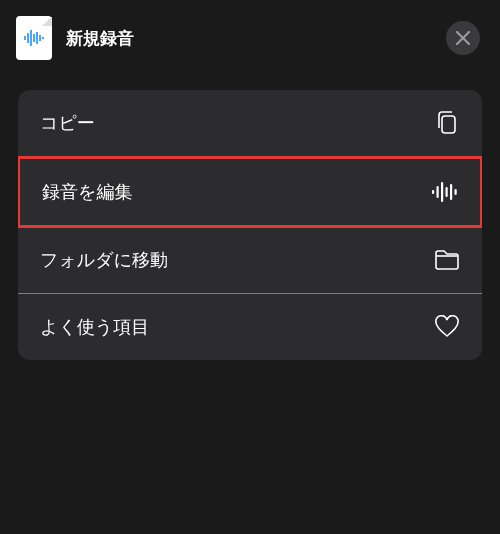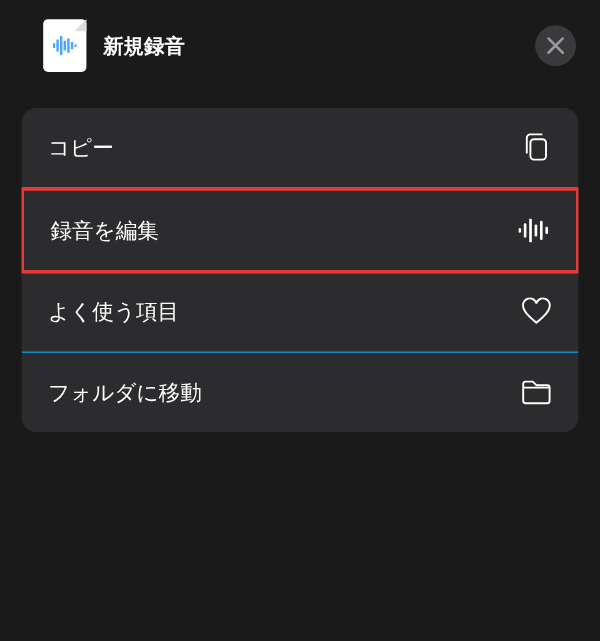--- a/index.html
+++ b/index.html
@@ -7,21 +7,21 @@
       width: 500px;
       height: 534px;
       background: #1a1a1a;
       font-family: -apple-system, BlinkMacSystemFont, "Hiragino Sans", sans-serif;
       color: #fff;
       overflow: hidden;
     }
     .header {
       display: flex;
       align-items: center;
-      padding: 16px 20px 20px 36px;
+      padding: 16px 20px 20px 16px;
       gap: 14px;
     }
     .file-icon {
       width: 36px;
       height: 44px;
       background: #fff;
       border-radius: 4px;
       display: flex;
       align-items: center;
       justify-content: center;
@@ -143,31 +143,31 @@
         <rect x="9" y="0" width="2.2" height="20" rx="1"></rect>
         <rect x="13.5" y="5" width="2.2" height="10" rx="1"></rect>
         <rect x="18" y="2" width="2.2" height="16" rx="1"></rect>
         <rect x="22.5" y="7" width="2.2" height="6" rx="1"></rect>
       </svg>
     </span>
   </div>
 
 
   <div class="menu-item">
-    <span class="menu-label">よく使う項目</span>
-    <span class="menu-icon">
-      <svg width="26" height="24" viewBox="0 0 26 24" fill="none" stroke="#fff" stroke-width="1.6">
-        <path d="M13 21 C 8 17 2 12 2 7.5 A 5.5 5.5 0 0 1 13 5 A 5.5 5.5 0 0 1 24 7.5 C 24 12 18 17 13 21 Z"></path>
-      </svg>
-    </span>
-  </div>
-
-  <div class="menu-item">
     <span class="menu-label">フォルダに移動</span>
     <span class="menu-icon">
       <svg width="26" height="22" viewBox="0 0 26 22" fill="none" stroke="#fff" stroke-width="1.6">
         <path d="M2 4 a2 2 0 0 1 2 -2 h6 l3 3 h9 a2 2 0 0 1 2 2 v11 a2 2 0 0 1 -2 2 h-18 a2 2 0 0 1 -2 -2 Z"></path>
         <path d="M2 7 h22"></path>
       </svg>
     </span>
   </div>
 
+  <div class="menu-item">
+    <span class="menu-label">よく使う項目</span>
+    <span class="menu-icon">
+      <svg width="26" height="24" viewBox="0 0 26 24" fill="none" stroke="#fff" stroke-width="1.6">
+        <path d="M13 21 C 8 17 2 12 2 7.5 A 5.5 5.5 0 0 1 13 5 A 5.5 5.5 0 0 1 24 7.5 C 24 12 18 17 13 21 Z"></path>
+      </svg>
+    </span>
+  </div>
+
 </div>
 
 </body></html>

